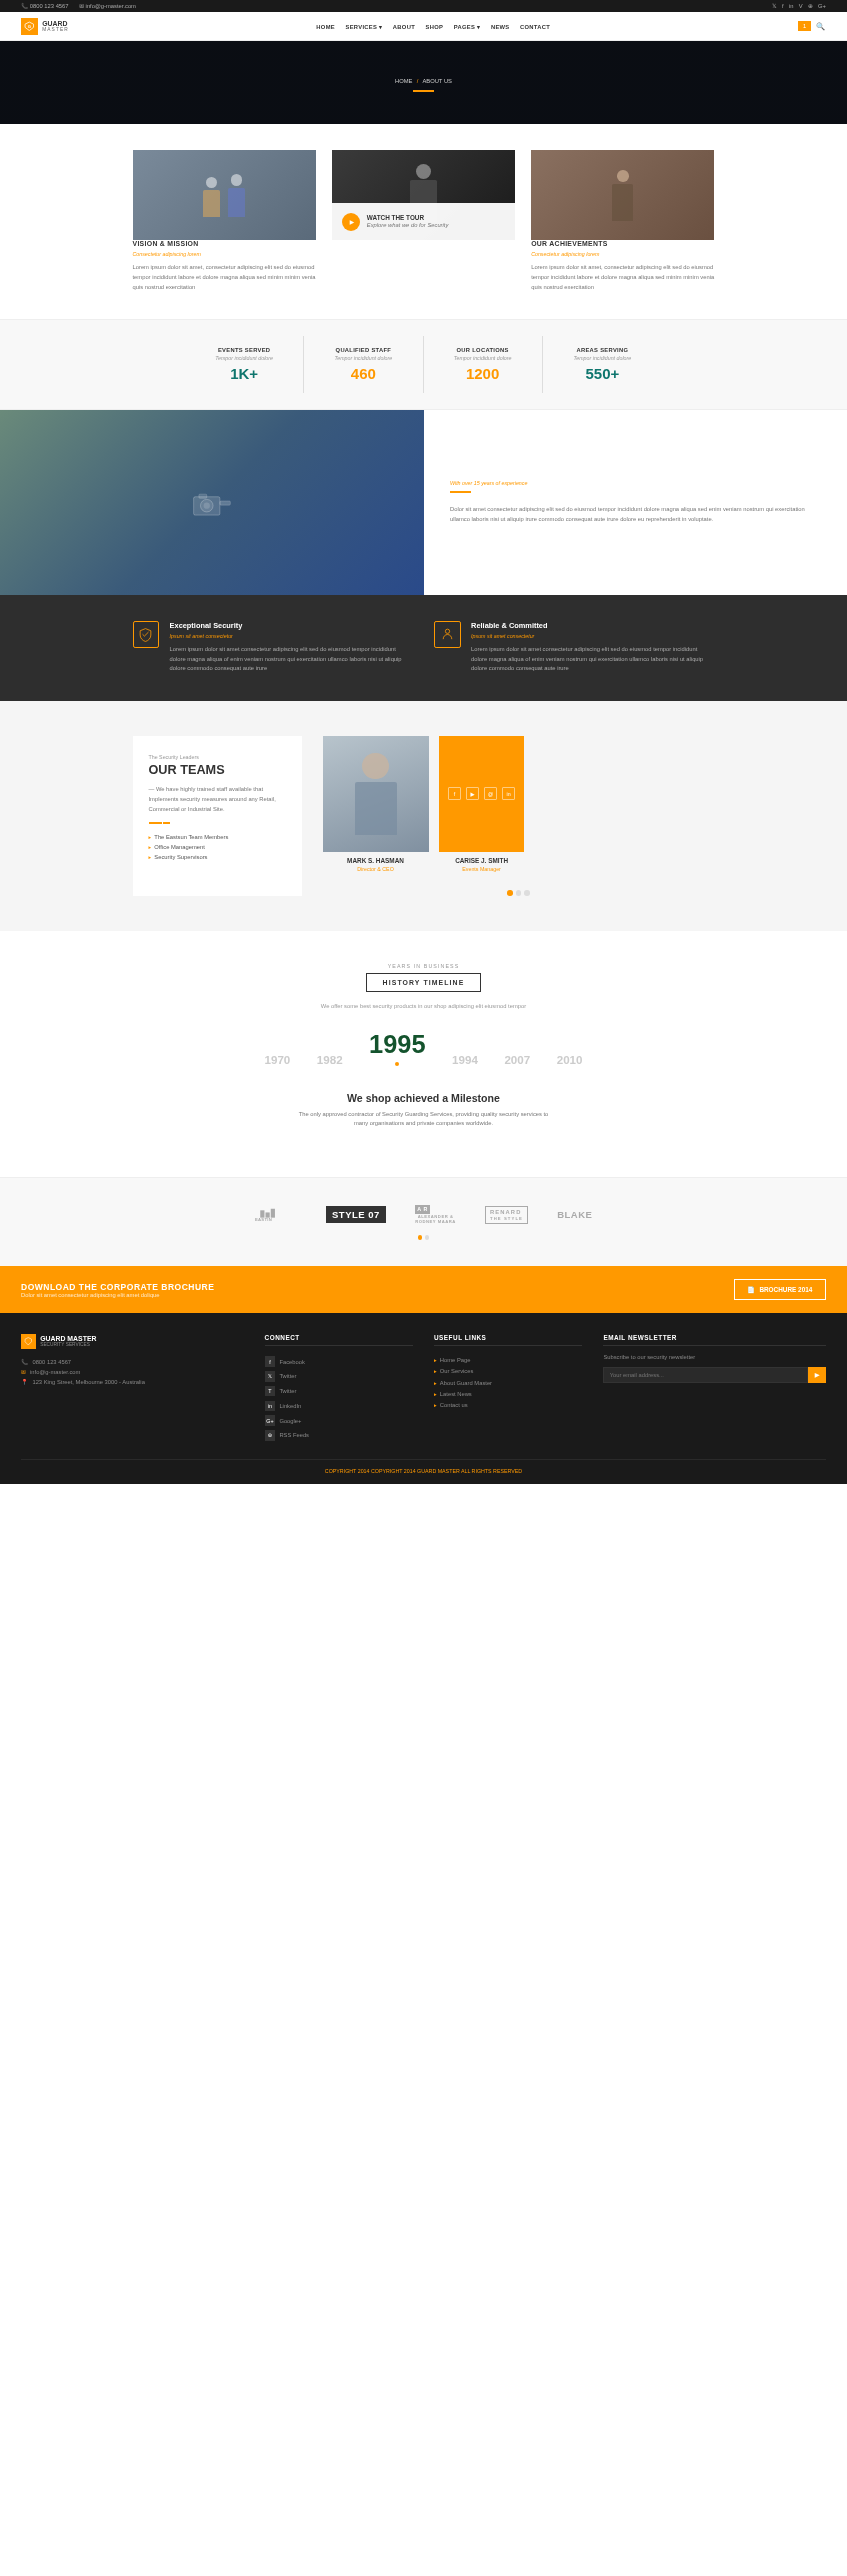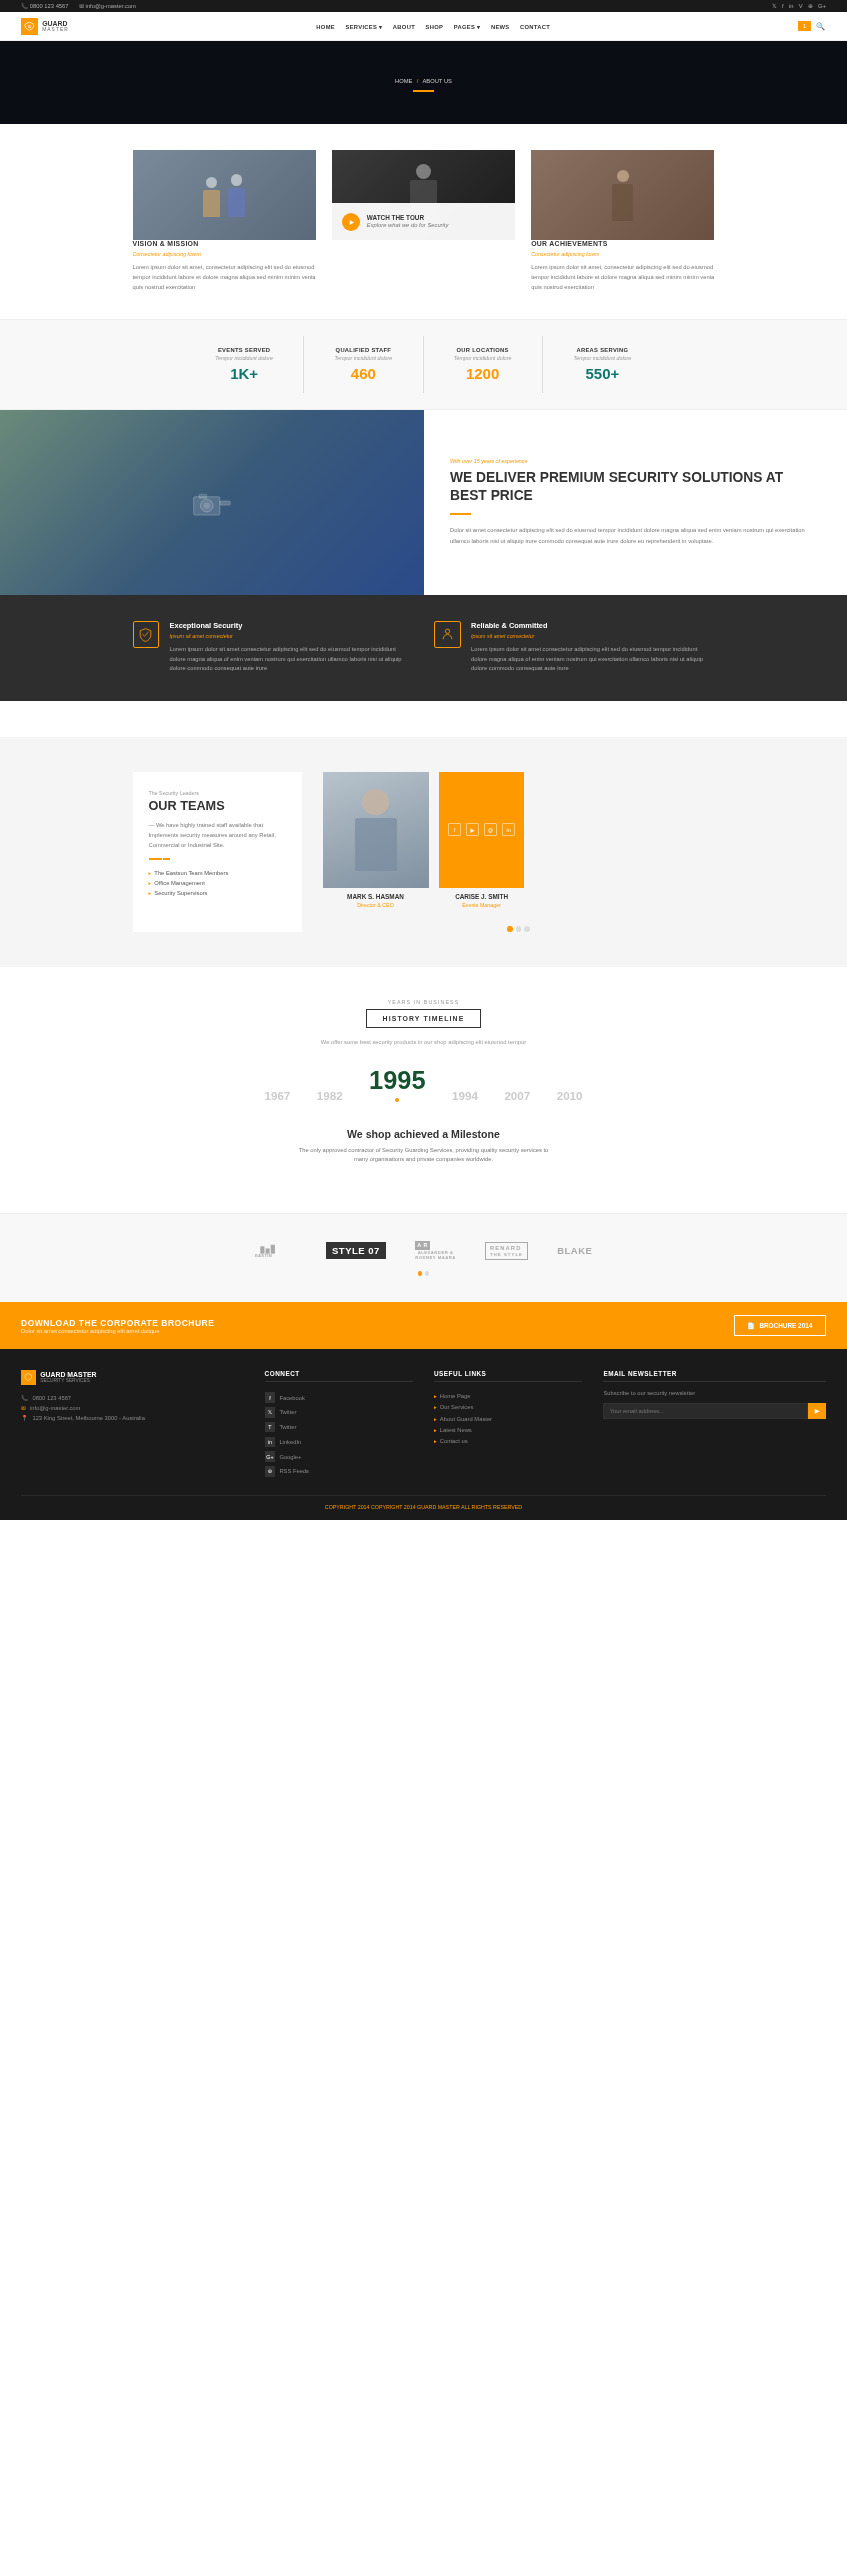--- a/index.html
+++ b/index.html
@@ -82,21 +82,21 @@
     
     .dark-section { background: rgba(0,0,0,0.82); padding: 26.5px 21px; }
     .dark-grid { display: grid; grid-template-columns: 1fr 1fr; gap: 21px; max-width: 582px; margin: 0 auto; }
     .dark-feature { display: flex; gap: 10.6px; align-items: flex-start; }
     .dark-icon { width: 26.5px; height: 26.5px; flex-shrink: 0; background: transparent; border: 1.1px solid #f90; border-radius: 2.1px; display: flex; align-items: center; justify-content: center; }
     .dark-feature-text h4 { color: #fff; font-size: 7.4px; font-weight: 700; margin-bottom: 3.2px; }
     .dark-feature-text .sub { color: #f90; font-size: 5.3px; font-style: italic; margin-bottom: 5.3px; }
     .dark-feature-text p { color: #aaa; font-size: 5.8px; line-height: 1.7; }
 
     
-    .team-section { background: #f5f5f5; padding: 35px 21px; margin-top: 36px; }
+    .team-section { background: #f5f5f5; padding: 35px 21px; }
     .team-inner { display: grid; grid-template-columns: 169px 1fr; gap: 21px; max-width: 582px; margin: 0 auto; }
     .team-info { background: #fff; padding: 18.5px 16px; }
     .team-eyebrow { font-size: 5.3px; color: #999; margin-bottom: 2.6px; }
     .team-info h2 { font-size: 12.7px; font-weight: 700; text-transform: uppercase; margin-bottom: 8px; }
     .team-info p { font-size: 5.8px; color: #777; line-height: 1.7; margin-bottom: 8px; }
     .team-orange-line { display: flex; gap: 1.6px; margin-bottom: 8px; }
     .team-orange-line span { height: 1.6px; background: #f90; display: block; }
     .team-orange-line span:first-child { width: 13.2px; }
     .team-orange-line span:last-child { width: 6.4px; }
     .team-list { list-style: none; }
@@ -326,21 +326,20 @@
             <circle cx="30" cy="37" r="6" fill="rgba(255,255,255,0.15)"></circle>
             <rect x="55" y="28" width="20" height="8" rx="2" fill="rgba(255,255,255,0.2)" stroke="rgba(255,255,255,0.3)" stroke-width="1"></rect>
             <rect x="15" y="15" width="15" height="8" rx="2" fill="rgba(255,255,255,0.15)" stroke="rgba(255,255,255,0.3)" stroke-width="1"></rect>
           </svg>
         </div>
       </div>
     </div>
   </div>
   <div class="premium-content">
     <div class="premium-eyebrow">With over 15 years of experience</div>
-    <h2>WE DELIVER PREMIUM SECURITY SOLUTIONS AT BEST PRICE</h2>
     <div class="orange-line"></div>
     <p>Dolor sit amet consectetur adipiscing elit sed do eiusmod tempor incididunt dolore magna aliqua sed enim veniam nostrum qui exercitation ullamco laboris nisi ut aliquip irure commodo consequat aute irure dolore eu reprehenderit in voluptate.</p>
   </div>
 </section>
 
 <section class="dark-section">
   <div class="dark-grid">
     <div class="dark-feature">
       <div class="dark-icon">
         <svg width="15" height="15" viewBox="0 0 28 28" fill="none">
@@ -422,21 +421,21 @@
       </div>
     </div>
   </div>
 </section>
 
 <section class="timeline-section">
   <div class="timeline-eyebrow">YEARS IN BUSINESS</div>
   <div class="timeline-btn">HISTORY TIMELINE</div>
   <p class="timeline-desc">We offer some best security products in our shop adipiscing elit eiusmod tempor</p>
   <div class="timeline-years">
-    <div class="timeline-year">1967</div>
+    <div class="timeline-year">1970</div>
     <div class="timeline-year">1982</div>
     <div class="timeline-year active">
       1995
       <div class="timeline-dot"></div>
     </div>
     <div class="timeline-year">1994</div>
     <div class="timeline-year">2007</div>
     <div class="timeline-year">2010</div>
   </div>
   <div class="timeline-milestone">

